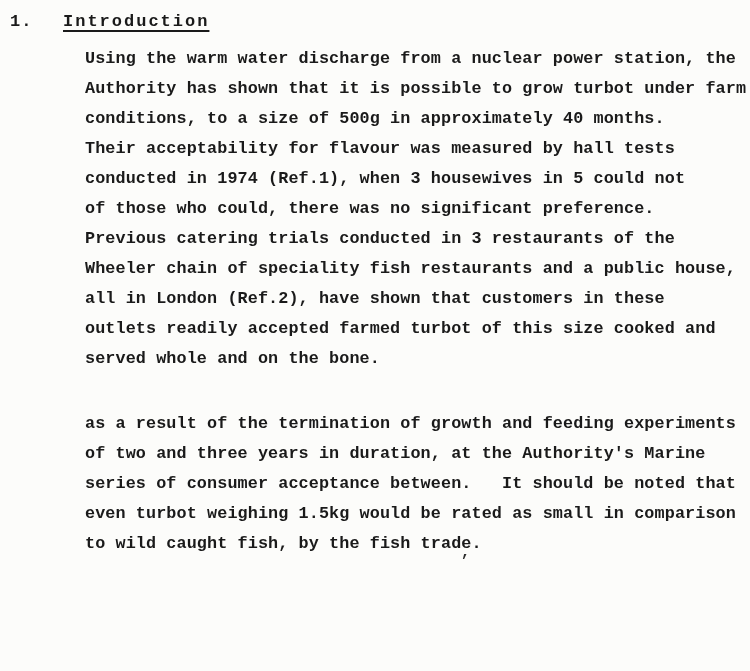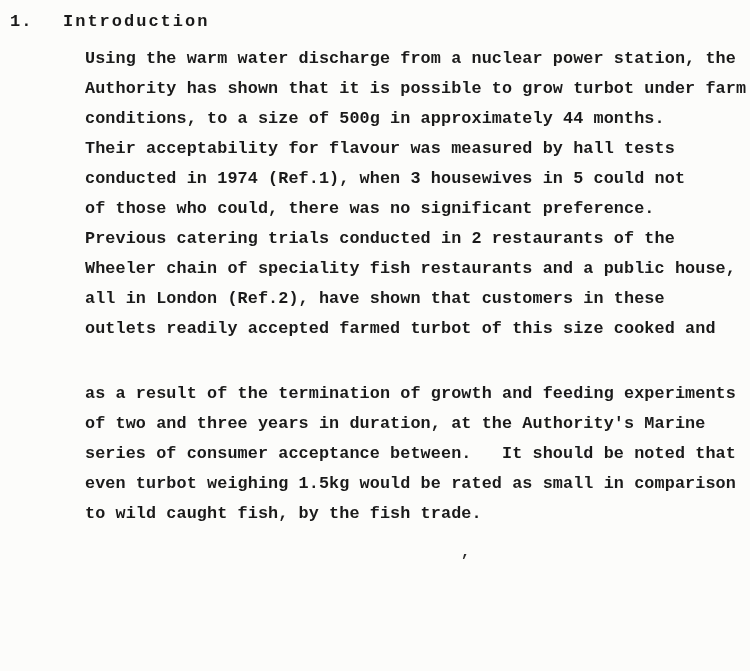--- a/index.html
+++ b/index.html
@@ -27,20 +27,21 @@
     line-height: 24px;
     letter-spacing: 1px;
     white-space: pre;
   }
   .heading-number {
     display: inline-block;
     width: 53px;
   }
   .heading-title {
     letter-spacing: 2px;
+    text-decoration: underline;
     text-decoration-thickness: 2px;
     text-underline-offset: 4px;
     text-align: center;
   }
   .document-body {
     position: absolute;
     top: 44px;
     left: 85px;
     font-size: 16.8px;
     line-height: 30px;
@@ -67,28 +68,29 @@
 
   <div class="heading">
     <span class="heading-number">1.</span>
     <span class="heading-title">Introduction</span>
   </div>
 
   <div class="document-body">
       <div class="paragraph">
         <div class="line">Using the warm water discharge from a nuclear power station, the</div>
         <div class="line">Authority has shown that it is possible to grow turbot under farm</div>
-        <div class="line">conditions, to a size of 500g in approximately 44 months.</div>
+        <div class="line">conditions, to a size of 500g in approximately 40 months.</div>
         <div class="line">Their acceptability for flavour was measured by hall tests</div>
         <div class="line">conducted in 1974 (Ref.1), when 3 housewives in 5 could not</div>
         <div class="line">of those who could, there was no significant preference.</div>
-        <div class="line">Previous catering trials conducted in 2 restaurants of the</div>
+        <div class="line">Previous catering trials conducted in 3 restaurants of the</div>
         <div class="line">Wheeler chain of speciality fish restaurants and a public house,</div>
         <div class="line">all in London (Ref.2), have shown that customers in these</div>
         <div class="line">outlets readily accepted farmed turbot of this size cooked and</div>
+        <div class="line">served whole and on the bone.</div>
       </div>
       <div class="paragraph">
         <div class="line">as a result of the termination of growth and feeding experiments</div>
         <div class="line">of two and three years in duration, at the Authority's Marine</div>
         <div class="line">series of consumer acceptance between.   It should be noted that</div>
         <div class="line">even turbot weighing 1.5kg would be rated as small in comparison</div>
         <div class="line">to wild caught fish, by the fish trade.</div>
       </div>
     </div>
 

